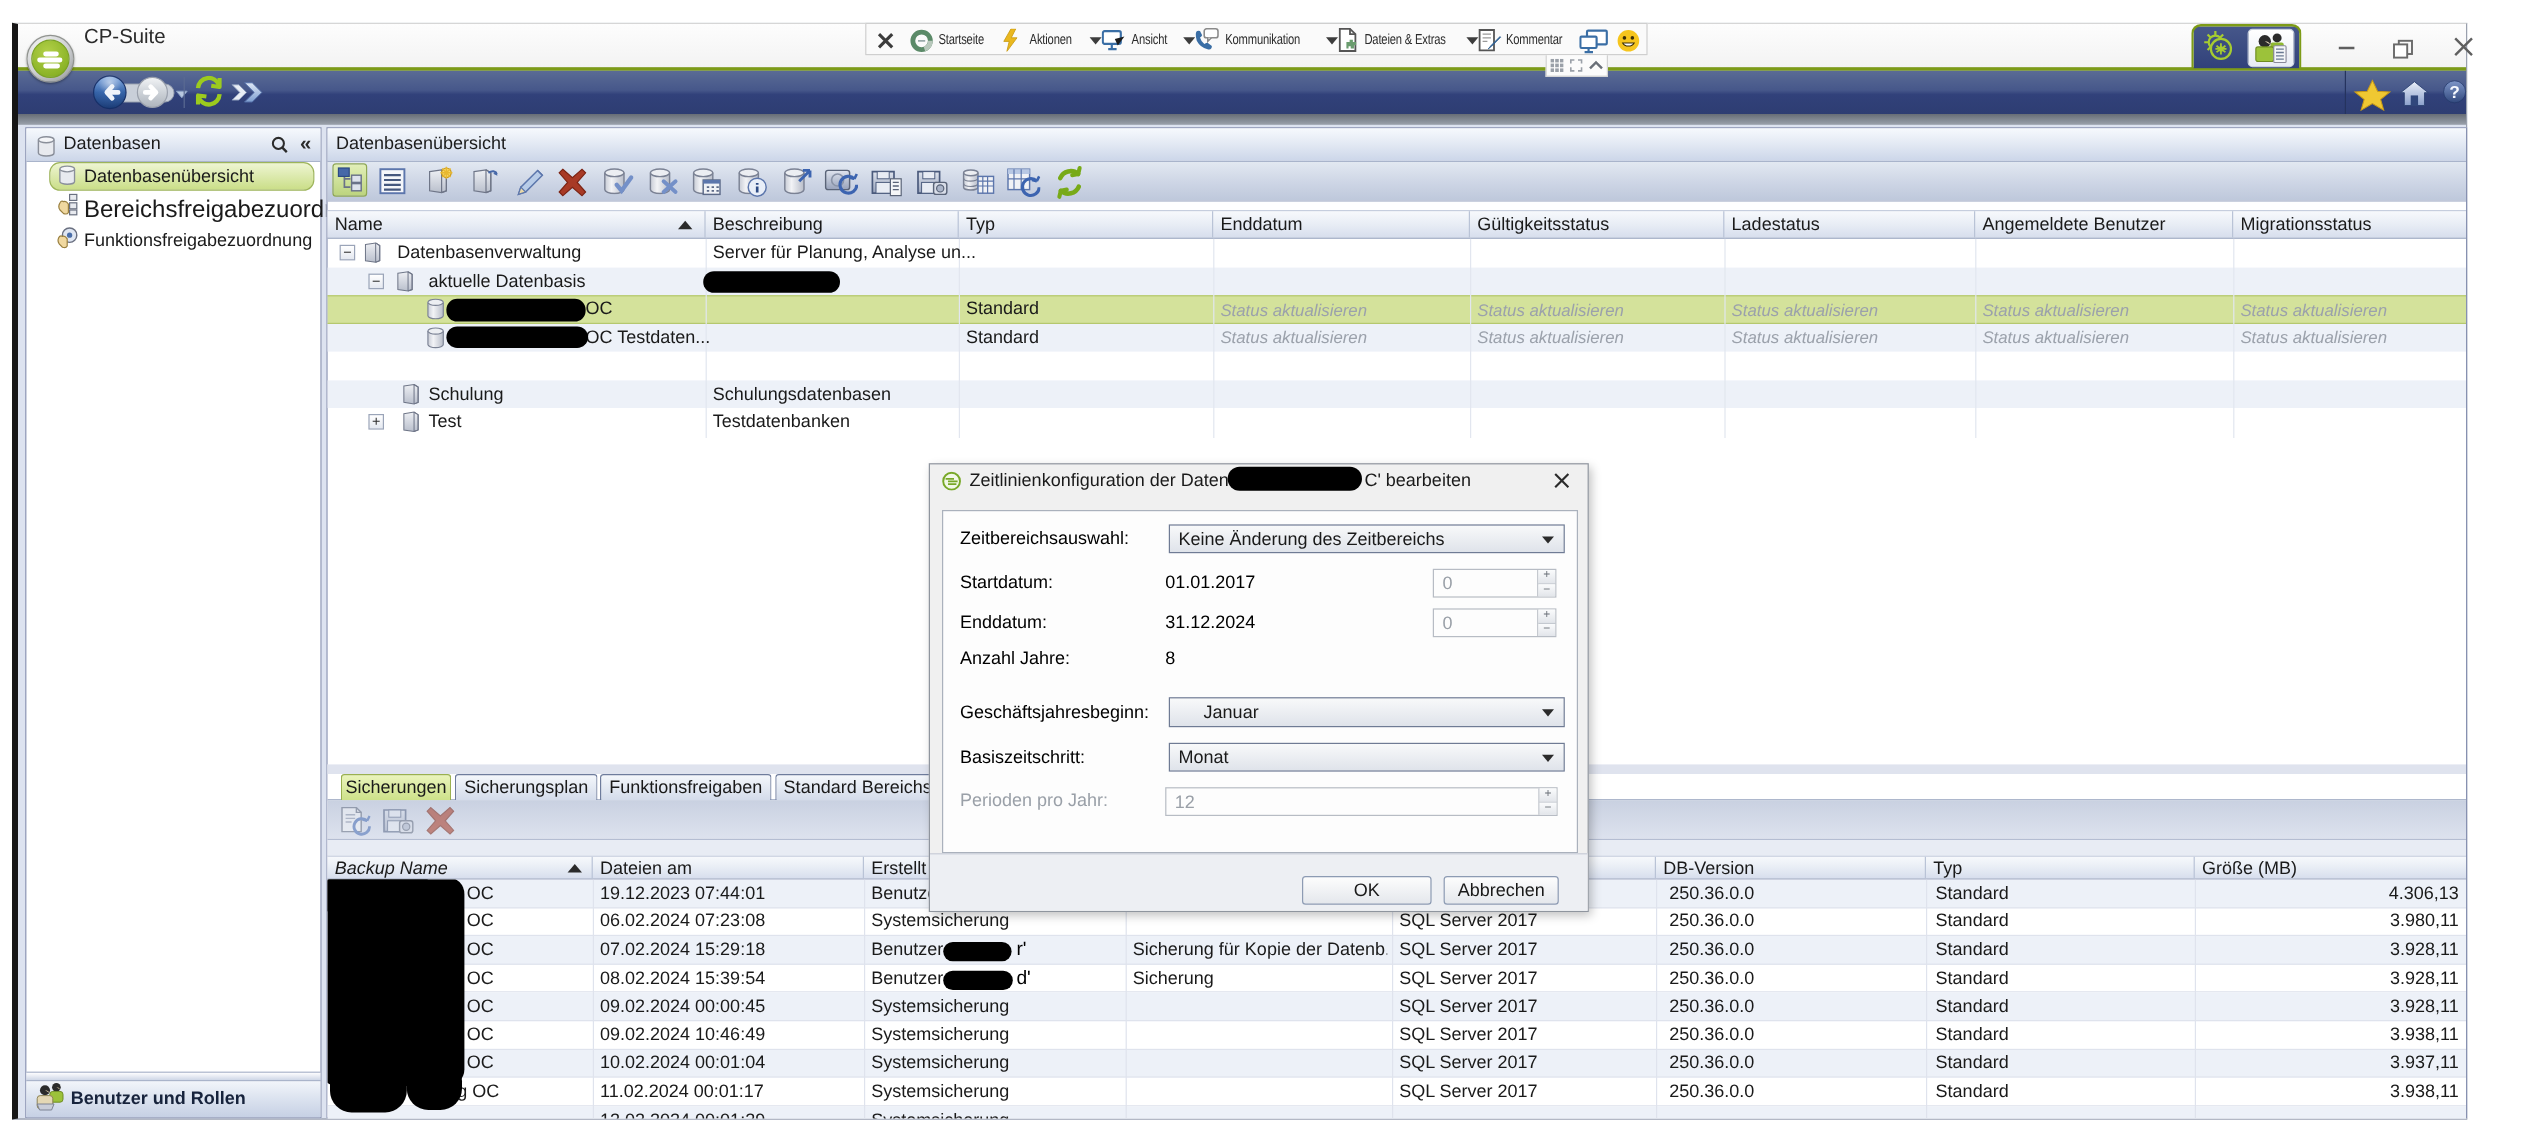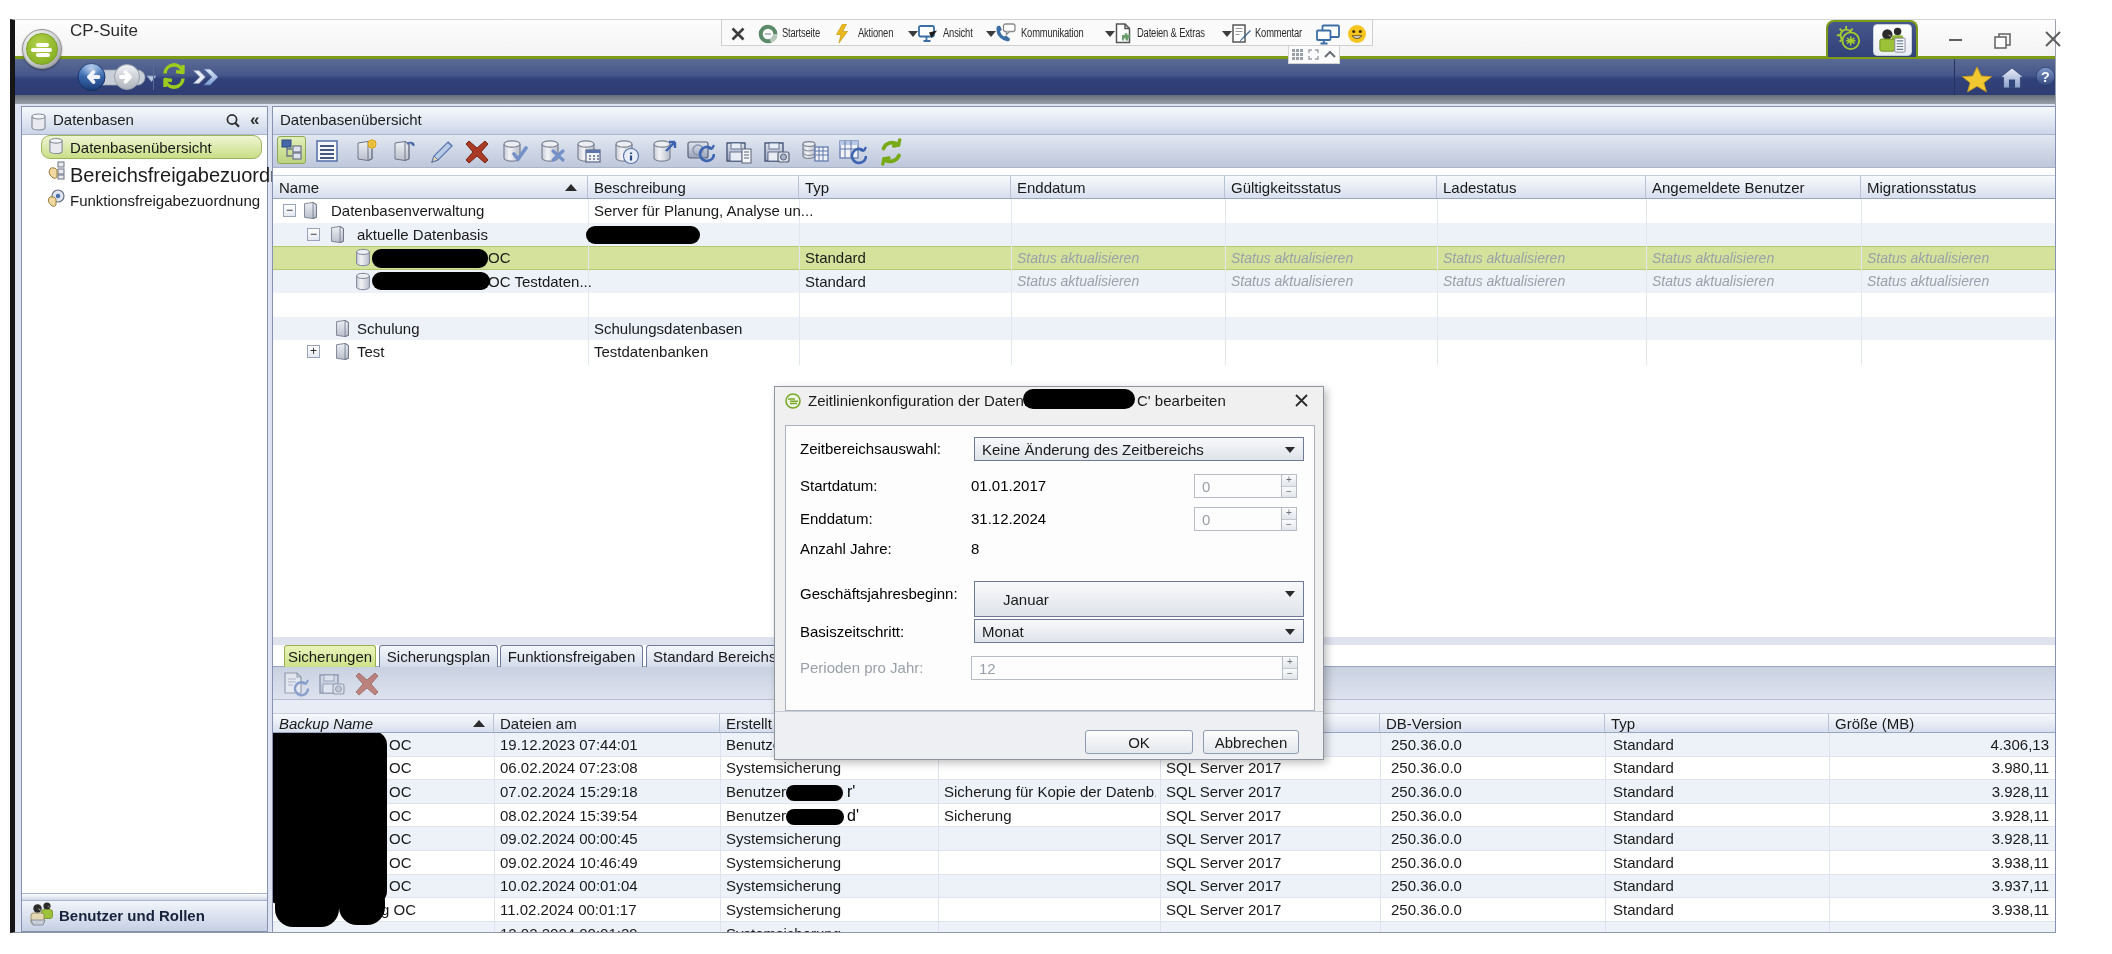--- a/index.html
+++ b/index.html
@@ -687,21 +687,21 @@
     <div class="spin" style="left:419px;top:120px;width:103px;">
         <span style="position:absolute;left:7px;top:3px;">0</span>
       <span class="spb">
           <i>+</i>
           <i>−</i>
         </span>
       </div>
     <div class="abs" style="left:25px;top:153px;">Anzahl Jahre:</div>
     <div class="abs" style="left:196px;top:153px;">8</div>
     <div class="abs" style="left:25px;top:198px;">Geschäftsjahresbeginn:</div>
-    <div class="ddl" style="left:199px;top:194px;width:330px;height:36px;padding-left:28px;">Januar<span class="arr"></span></div>
+    <div class="ddl" style="left:199px;top:194px;width:330px;height:25px;padding-left:28px;">Januar<span class="arr"></span></div>
     <div class="abs" style="left:25px;top:236px;">Basiszeitschritt:</div>
     <div class="ddl" style="left:199px;top:232px;width:330px;">Monat<span class="arr"></span></div>
     <div class="abs" style="left:25px;top:272px;color:#9aa0a8;">Perioden pro Jahr:</div>
     <div class="spin" style="left:196px;top:269px;width:327px;">
         <span style="position:absolute;left:7px;top:3px;">12</span>
       <span class="spb">
           <i>+</i>
           <i>−</i>
         </span>
       </div>

